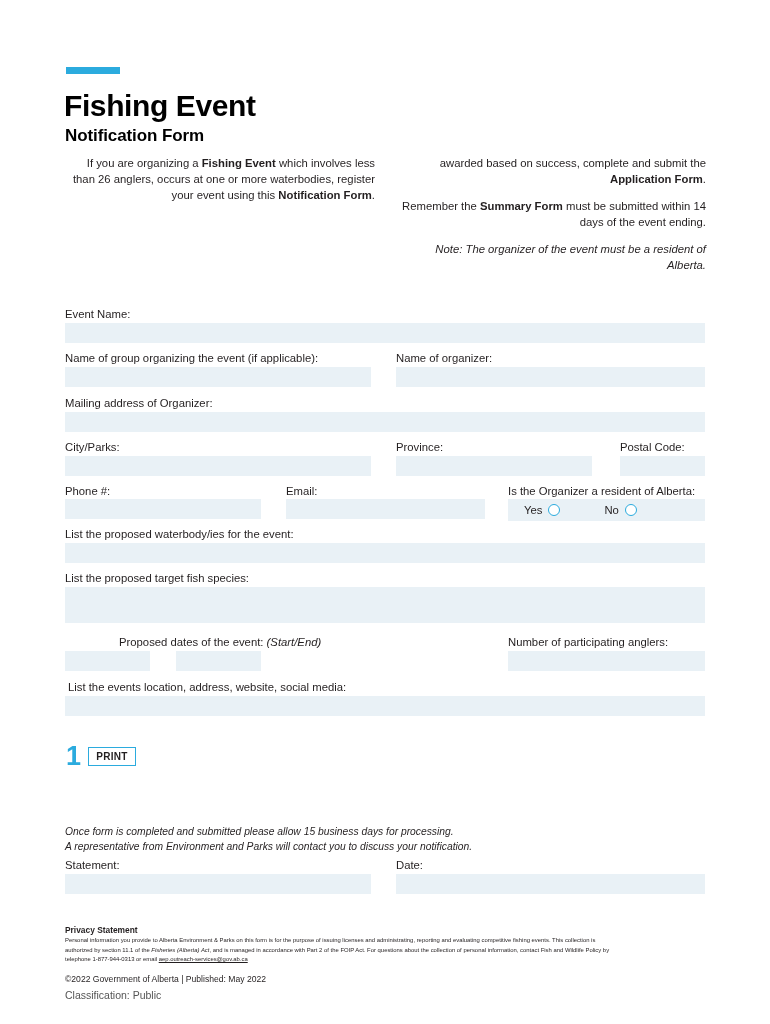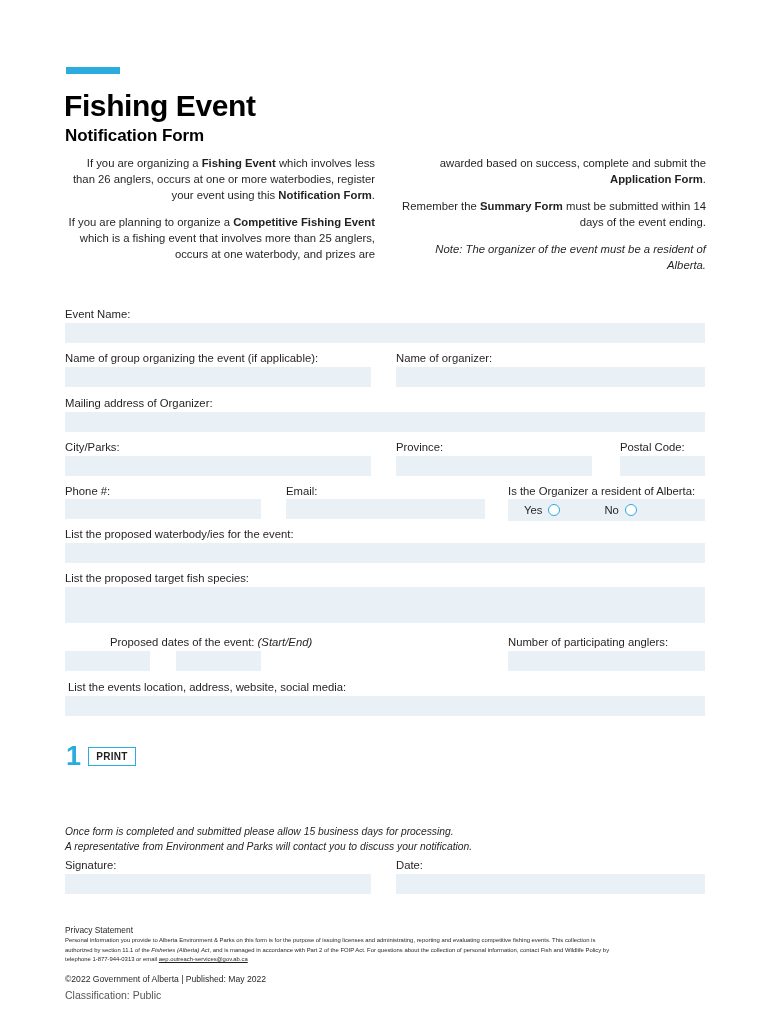--- a/index.html
+++ b/index.html
@@ -154,21 +154,21 @@
     color: #231f20;
     width: 600px;
   }
 
   
   .privacy-title {
     position: absolute;
     left: 65px;
     top: 925px;
     font-size: 8.4px;
-    font-weight: normal;
+    font-weight: bold;
     color: #231f20;
   }
   .privacy-body {
     position: absolute;
     left: 65px;
     top: 936px;
     width: 545px;
     font-size: 5.9px;
     line-height: 1.62;
     color: #231f20;
@@ -209,21 +209,20 @@
 <body>
 
 <div class="page">
 
   <div class="accent-bar"></div>
   <div class="title-main">Fishing Event</div>
   <div class="title-sub">Notification Form</div>
 
   <div class="intro col-left">
     <p><span>If you are organizing a </span><b>Fishing Event</b><span> which involves less than 26 anglers, occurs at one or more waterbodies, register your event using this </span><b>Notification Form</b><span>.</span></p>
-    <p><span>If you are planning to organize a </span><b>Competitive Fishing Event</b><span> which is a fishing event that involves more than 25 anglers, occurs at one waterbody, and prizes are</span></p>
   </div>
 
   <div class="intro col-right">
     <p><span>awarded based on success, complete and submit the </span><b>Application Form</b><span>.</span></p>
     <p><span>Remember the </span><b>Summary Form</b><span> must be submitted within 14 days of the event ending.</span></p>
     <p class="note">Note: The organizer of the event must be a resident of Alberta.</p>
   </div>
 
   <div class="form-area">
 
@@ -265,31 +264,31 @@
         <span class="radio-dot"></span>
       </div>
     </div>
 
     <div class="lbl" style="left:65px; top:528px;">List the proposed waterbody/ies for the event:</div>
     <input class="fld" style="left: 65px; top: 543px; width: 640px; height: 20px;" value="">
 
     <div class="lbl" style="left:65px; top:572px;">List the proposed target fish species:</div>
     <textarea class="fld" style="left: 65px; top: 587px; width: 640px; height: 36px; resize: none; padding-top: 3px;" value=""></textarea>
 
-    <div class="lbl" style="left:63px; top:636px;padding-left:47px;"><span>Proposed dates of the event: </span><span class="ital">(Start/End)</span></div>
+    <div class="lbl" style="left:72px; top:636px;padding-left:47px;"><span>Proposed dates of the event: </span><span class="ital">(Start/End)</span></div>
     <input class="fld" style="left: 65px; top: 651px; width: 85px; height: 20px;" value="">
     <input class="fld" style="left: 176px; top: 651px; width: 85px; height: 20px;" value="">
 
     <div class="lbl" style="left:508px; top:636px;">Number of participating anglers:</div>
     <input class="fld" style="left: 508px; top: 651px; width: 197px; height: 20px;" value="">
 
     <div class="lbl" style="left:68px; top:681px;">List the events location, address, website, social media:</div>
     <input class="fld" style="left: 65px; top: 696px; width: 640px; height: 20px;" value="">
 
-    <div class="lbl" style="left:65px; top:859px;">Signature:</div>
+    <div class="lbl" style="left:65px; top:859px;">Statement:</div>
     <input class="fld" style="left: 65px; top: 874px; width: 306px; height: 20px;" value="">
 
     <div class="lbl" style="left:396px; top:859px;text-align:right;">Date:</div>
     <input class="fld" style="left: 396px; top: 874px; width: 309px; height: 20px;" value="">
   </div>
 
   <div class="step-num">1</div>
   <button class="print-btn">PRINT</button>
 
   <div class="proc-note">

